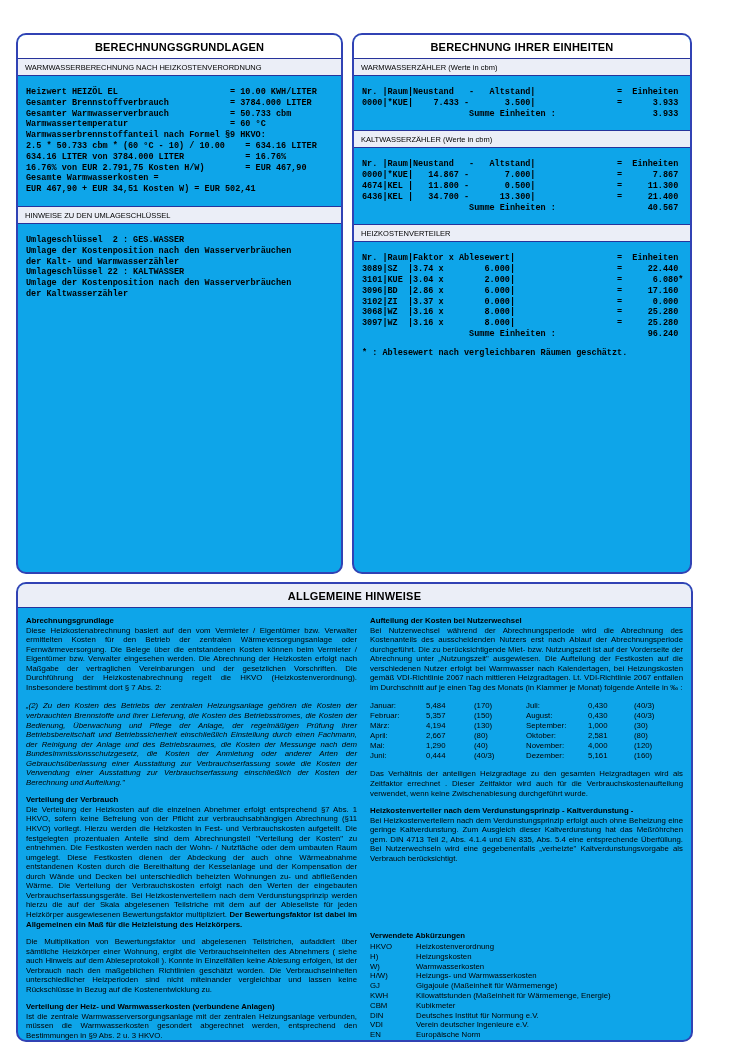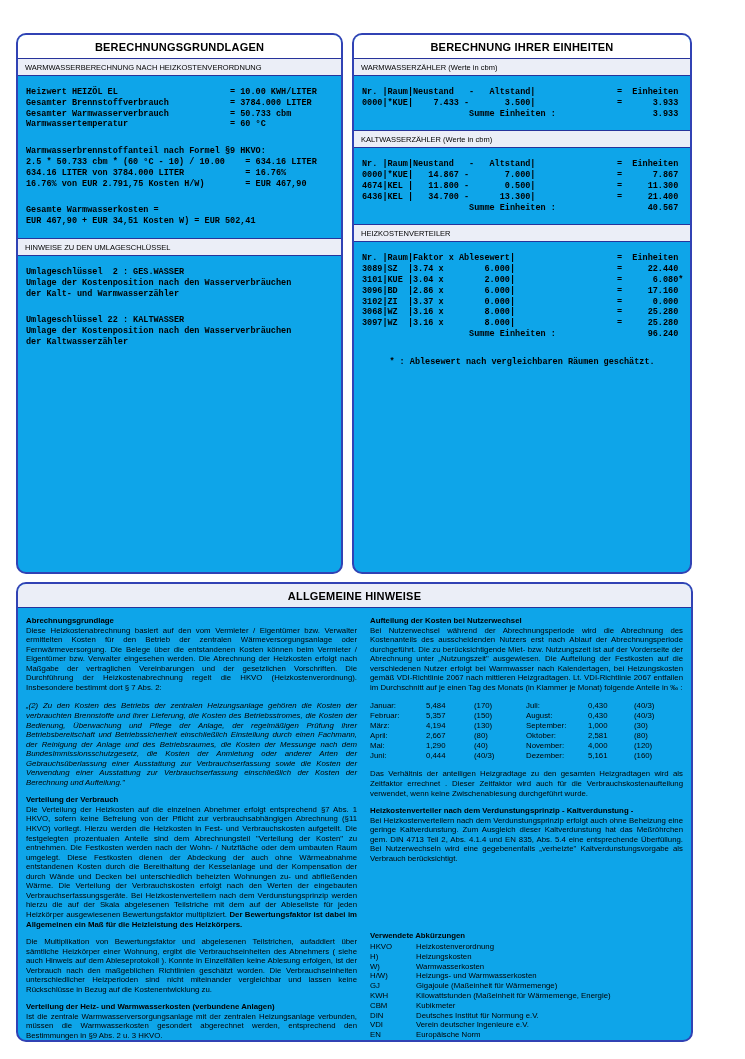--- a/index.html
+++ b/index.html
@@ -22,26 +22,26 @@
   #p-bottom .panel-title { background:#ebeef7; }
 
   .sec-bar {
     background:#ebeef7; border-bottom:1px solid #27339b;
     font-weight:normal; font-size:7.5px; padding:4px 7px 3px;
   }
   .bar-mid { border-top:1px solid #27339b; margin-top:11px; }
 
   .mono-block { padding:0 8px; }
   .mb-first { margin-top:11px; }
-  .mb-gap   { margin-top:16px; }
+  .mb-gap   { margin-top:0; }
   .mline {
     white-space:pre; font-family:"Liberation Mono", monospace;
     font-weight:bold; font-size:8.5px; line-height:10.8px;
   }
-  .footnote { margin-top:17px;text-align:center; }
+  .footnote { margin-top:8px; }
 
   .cols { display:flex; gap:13px; padding:8px 8px 0 8px; }
   .col-left  { width:331px; }
   .col-right { flex:1; min-width:0; }
 
   .bh { font-size:7.8px; font-weight:bold; margin:0; line-height:9.6px; }
   .para {
     font-size:7.8px; line-height:9.55px; text-align:justify; margin:0 0 8px 0;
   }
   .quote { font-style:italic; margin-top:9px; }

